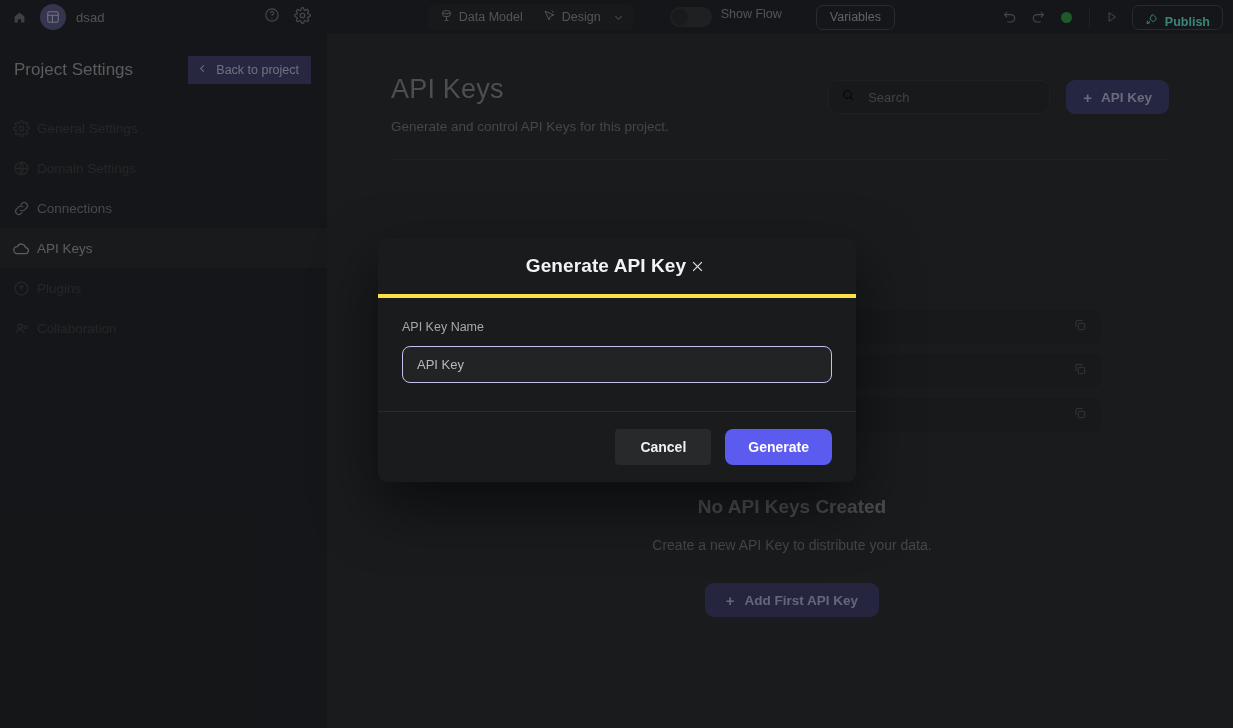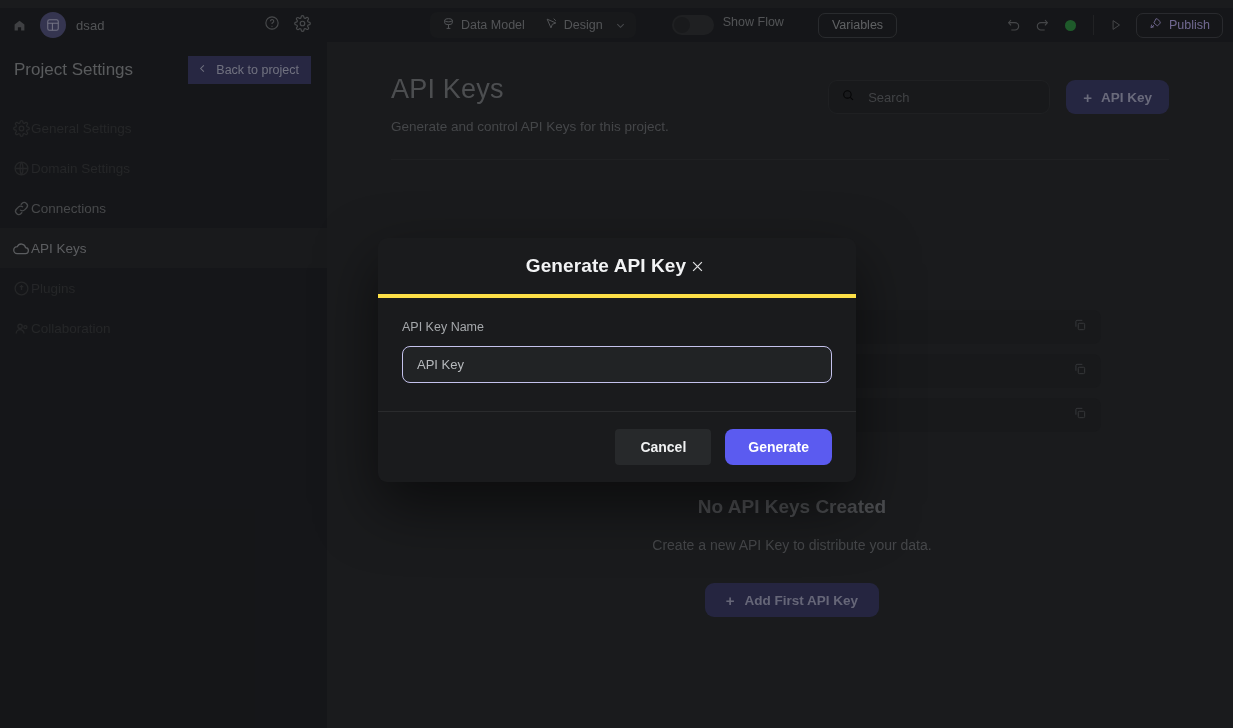--- a/index.html
+++ b/index.html
@@ -16,21 +16,21 @@
   #app {
     position: relative;
     width: 1233px;
     height: 728px;
     background: #27292b;
   }
 
   
   .topbar {
     position: absolute;
-    top: 8px; left: 0;
+    top: 0; left: 0;
     width: 1233px;
     height: 34px;
     background: #1f2123;
     display: flex;
     align-items: center;
     z-index: 30;
   }
   .tb-left {
     display: flex;
     align-items: center;
@@ -154,24 +154,25 @@
   .vdiv {
     width: 1px; height: 20px;
     background: #343638;
     margin: 0 8px;
   }
   .publish-btn {
     height: 25px;
     padding: 0 12px;
     border: 1px solid #43454a;
     border-radius: 7px;
-    display: flex; align-items: center; gap: 7px;
+    display: flex; align-items: flex-end; gap: 7px;
     font-size: 12.5px;
-    color: #c4b5fd;
+    color: #5eead4;
     margin-left: 6px;
+    font-weight: bold;
   }
 
   
   .sidebar {
     position: absolute;
     top: 34px; left: 0;
     width: 327px;
     height: 694px;
     background: #1f2123;
     z-index: 20;
@@ -195,21 +196,21 @@
     color: #c6c7df;
     border-radius: 0;
     height: 28px;
     padding: 0 12px 0 9px;
     font-size: 12.5px;
   }
   .sb-list { margin-top: 4px; }
   .sb-item {
     display: flex;
     align-items: center;
-    gap: 0;
+    gap: 6px;
     height: 40px;
     padding-left: 12px;
     color: #3c3e40;
     font-size: 13.5px;
   }
   .sb-item.dim { color: #3b3d3f; }
   .sb-item.mid { color: #797c7f; }
   .sb-item.active {
     background: #252729;
     color: #a0a3a6;

